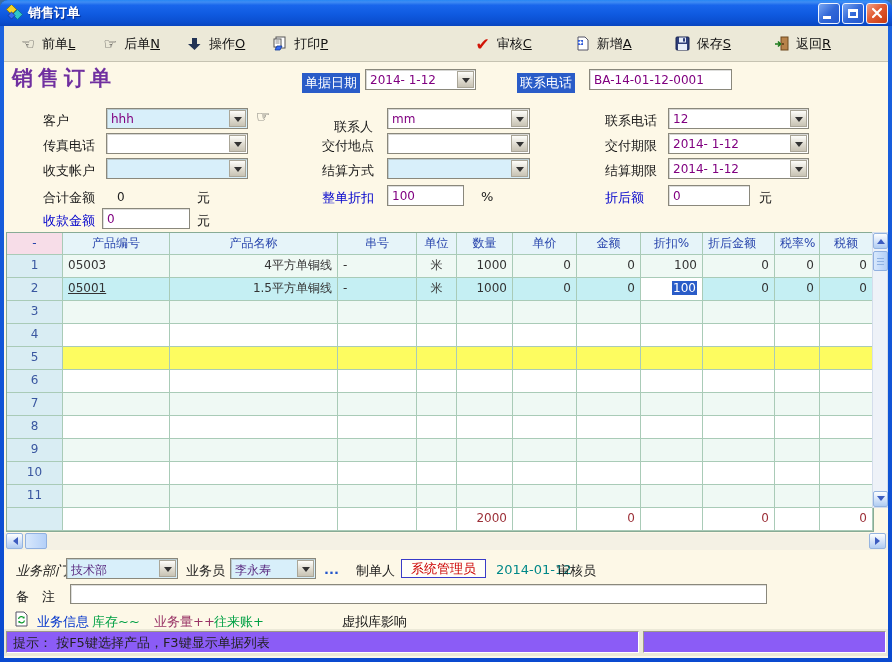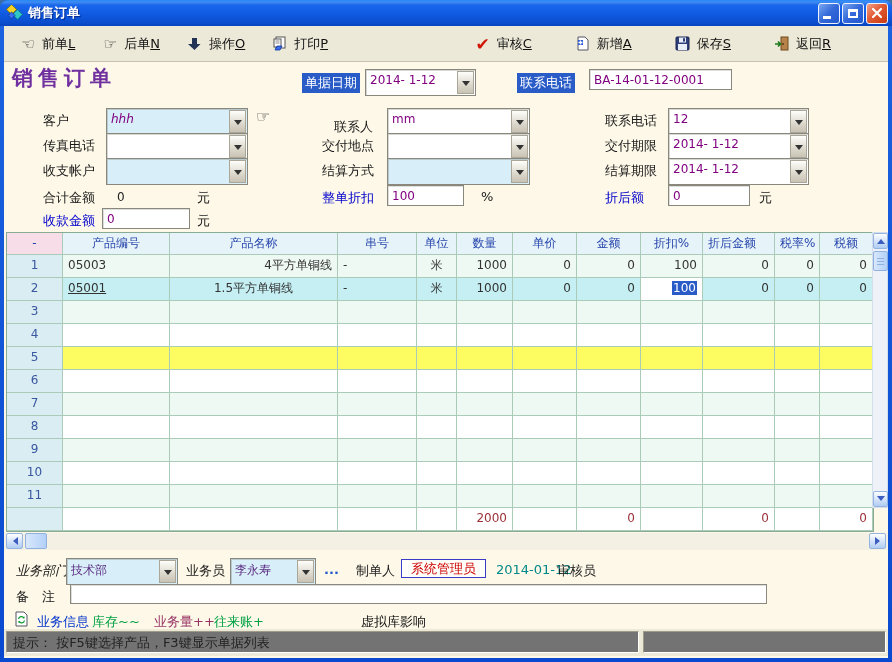--- a/index.html
+++ b/index.html
@@ -27,21 +27,21 @@
   .ic{width:18px;height:16px;display:inline-flex;align-items:center;justify-content:center;font-size:15px;line-height:16px;color:#2c2c2c;}
   .ic.check{color:#d11507;font-weight:bold;font-size:17px;}
   
   .main{position:relative;flex:1;background:#fdf8e7;overflow:hidden;}
   .abs{position:absolute;}
   .form-title{left:8px;top:2px;font-size:21px;font-weight:bold;color:#7030a0;letter-spacing:5px;}
   .flabel{font-size:13px;color:#1a1a1a;white-space:nowrap;}
   .flabel.blue{color:#0000cc;}
   .hl{background:#2a5cc8;color:#fff;font-size:13px;padding:1px 3px;}
   .plainval{font-size:12px;color:#222;}
-  .combo{height:27px;background:#fff;border:1px solid #8a887c;box-shadow:inset 1px 1px 0 rgba(90,90,80,.25);}
+  .combo{height:21px;background:#fff;border:1px solid #8a887c;box-shadow:inset 1px 1px 0 rgba(90,90,80,.25);}
   .combo.blue{background:#d8effa;}
   .combo .cval{position:absolute;left:4px;top:3px;font-size:12px;color:#800080;white-space:nowrap;}
   .cbtn{position:absolute;right:1px;top:1px;bottom:1px;width:17px;background:linear-gradient(#fefefb,#dcd8cc 60%,#c8c3b4);
     border:1px solid #aaa698;display:flex;align-items:center;justify-content:center;}
   .tri{width:0;height:0;border:4px solid transparent;border-top:5px solid #333;margin-top:5px;}
   .input{height:21px;background:#fff;border:1px solid #8a887c;box-shadow:inset 1px 1px 0 rgba(90,90,80,.2);}
   .input .ival{position:absolute;left:4px;top:3px;font-size:12px;color:#800080;white-space:nowrap;}
   .handicon{font-size:16px;color:#333;}
   
   .grid{left:2px;top:170px;width:868px;border:1px solid #88ab96;background:#fff;}
@@ -69,23 +69,23 @@
   .arr-right{width:0;height:0;border:4px solid transparent;border-left:5px solid #3c5cc0;margin-left:3px;}
   .thumb{position:absolute;background:linear-gradient(90deg,#d8e8fc,#b4d0f8);border:1px solid #90b0e0;border-radius:2px;}
   .grip{position:absolute;left:3px;right:3px;top:50%;height:1px;background:#8fb2e2;box-shadow:0 -3px 0 #8fb2e2,0 3px 0 #8fb2e2;}
   
   .makerbox{border:1px solid #3a3cc8;background:#fffef8;font-size:13px;color:#cc0000;text-align:center;line-height:17px;}
   .tealdate{font-size:13px;color:#008888;}
   .morelink{font-size:13px;color:#2255cc;font-weight:bold;}
   .info-blue{font-size:13px;color:#0033cc;}
   .info-green{font-size:13px;color:#00a044;}
   .info-maroon{font-size:13px;color:#993366;}
-  .info-black{font-size:13px;color:#111;margin-left:19px;}
+  .info-black{font-size:13px;color:#111;}
   .statusbar{left:0;top:567px;width:884px;height:27px;background:#ece9d8;}
-  .sunken{position:absolute;border:1px solid;border-color:#9d9a88 #ffffff #ffffff #9d9a88;background:#737373;}
+  .sunken{position:absolute;border:1px solid;border-color:#9d9a88 #ffffff #ffffff #9d9a88;background:#8b5cf6;}
   .tiptext{position:absolute;left:6px;top:2px;font-size:13px;color:#222;white-space:nowrap;}
 </style>
 </head>
 <body>
 
 <div class="window">
 
   <div class="titlebar">
     <svg class="appicon" viewBox="0 0 18 16">
       <rect x="2" y="1" width="7" height="7" transform="rotate(45 5.5 4.5)" fill="#f5d327" stroke="#8a7a00" stroke-width="0.8"></rect>
@@ -187,21 +187,21 @@
         <span class="cbtn">
             <i class="tri"></i>
           </span>
       </div>
       <span class="abs hl" style="left:513px;top:11px;">联系电话</span>
       <div class="abs input" style="left:585px;top:7px;width:143px;">
         <span class="ival">BA-14-01-12-0001</span>
       </div>
 
       <span class="abs flabel" style="left:39px;top:50px;text-align:right;">客户</span>
-      <div class="abs combo blue" style="left:102px;top:46px;width:142px;font-style:italic;">
+      <div class="abs combo blue" style="left:102px;top:46px;width:142px;">
         <span class="cval">hhh</span>
         <span class="cbtn">
             <i class="tri"></i>
           </span>
       </div>
       <span class="abs handicon" style="left:252px;top:45px;">☞</span>
       <span class="abs flabel" style="left:330px;top:56px;">联系人</span>
       <div class="abs combo" style="left:383px;top:46px;width:143px;">
         <span class="cval">mm</span>
         <span class="cbtn">
@@ -305,21 +305,21 @@
             <div class="gcell bg-pale" style="width: 64px; text-align: right;">0</div>
             <div class="gcell bg-pale" style="width: 64px; text-align: right;">0</div>
             <div class="gcell bg-pale" style="width: 62px; text-align: right;">100</div>
             <div class="gcell bg-pale" style="width: 72px; text-align: right;">0</div>
             <div class="gcell bg-pale" style="width: 45px; text-align: right;">0</div>
             <div class="gcell bg-pale" style="width: 53px; text-align: right;">0</div>
           </div>
           <div class="grow">
             <div class="gcell numc" style="width: 56px; text-align: center;">2</div>
             <div class="gcell bg-cyan" style="width: 107px; text-align: left; text-decoration: underline;">05001</div>
-            <div class="gcell bg-cyan" style="width: 168px; text-align: center;">1.5平方单铜线</div>
+            <div class="gcell bg-cyan" style="width: 168px; text-align: right;">1.5平方单铜线</div>
             <div class="gcell bg-cyan" style="width: 79px; text-align: left;">-</div>
             <div class="gcell bg-cyan" style="width: 40px; text-align: center;">米</div>
             <div class="gcell bg-cyan" style="width: 56px; text-align: right;">1000</div>
             <div class="gcell bg-cyan" style="width: 64px; text-align: right;">0</div>
             <div class="gcell bg-cyan" style="width: 64px; text-align: right;">0</div>
             <div class="gcell bg-white" style="width: 62px; text-align: right;"><span class="sel">100</span></div>
             <div class="gcell bg-cyan" style="width: 72px; text-align: right;">0</div>
             <div class="gcell bg-cyan" style="width: 45px; text-align: right;">0</div>
             <div class="gcell bg-cyan" style="width: 53px; text-align: right;">0</div>
           </div>

